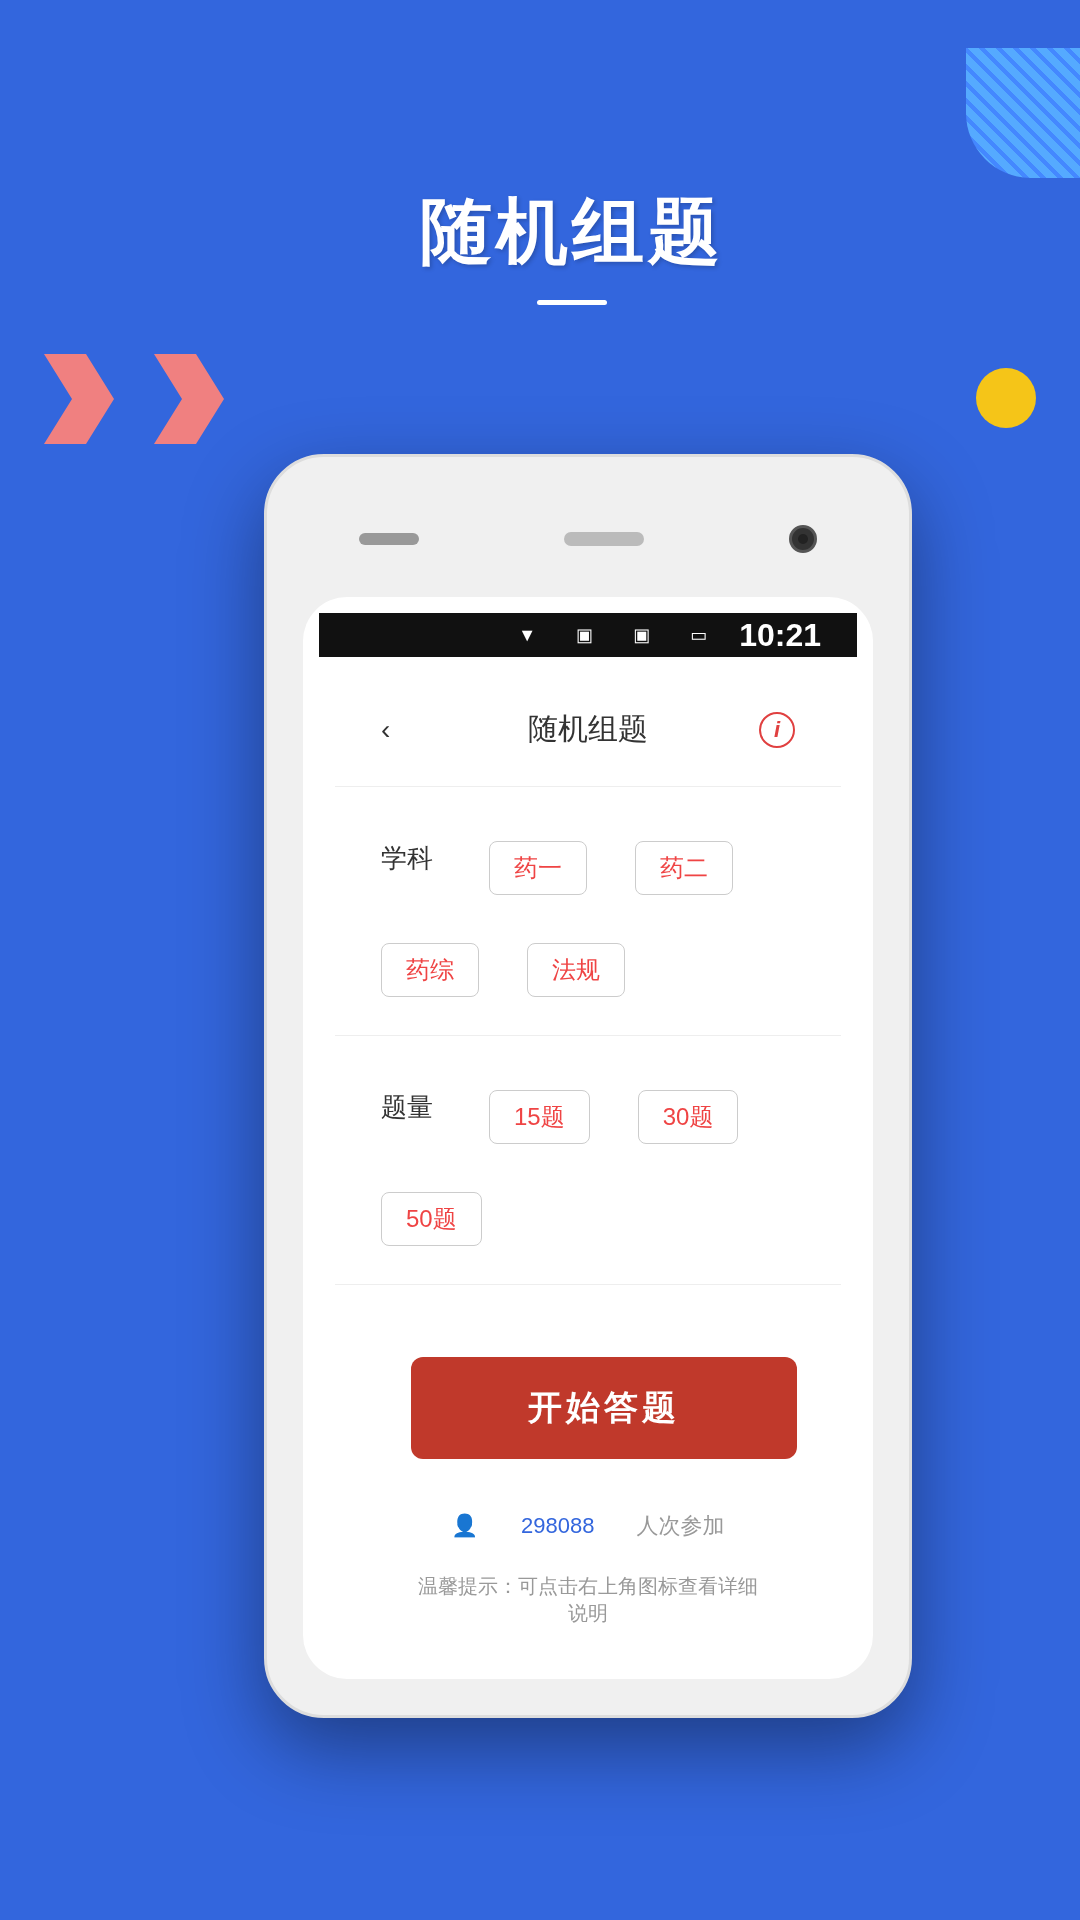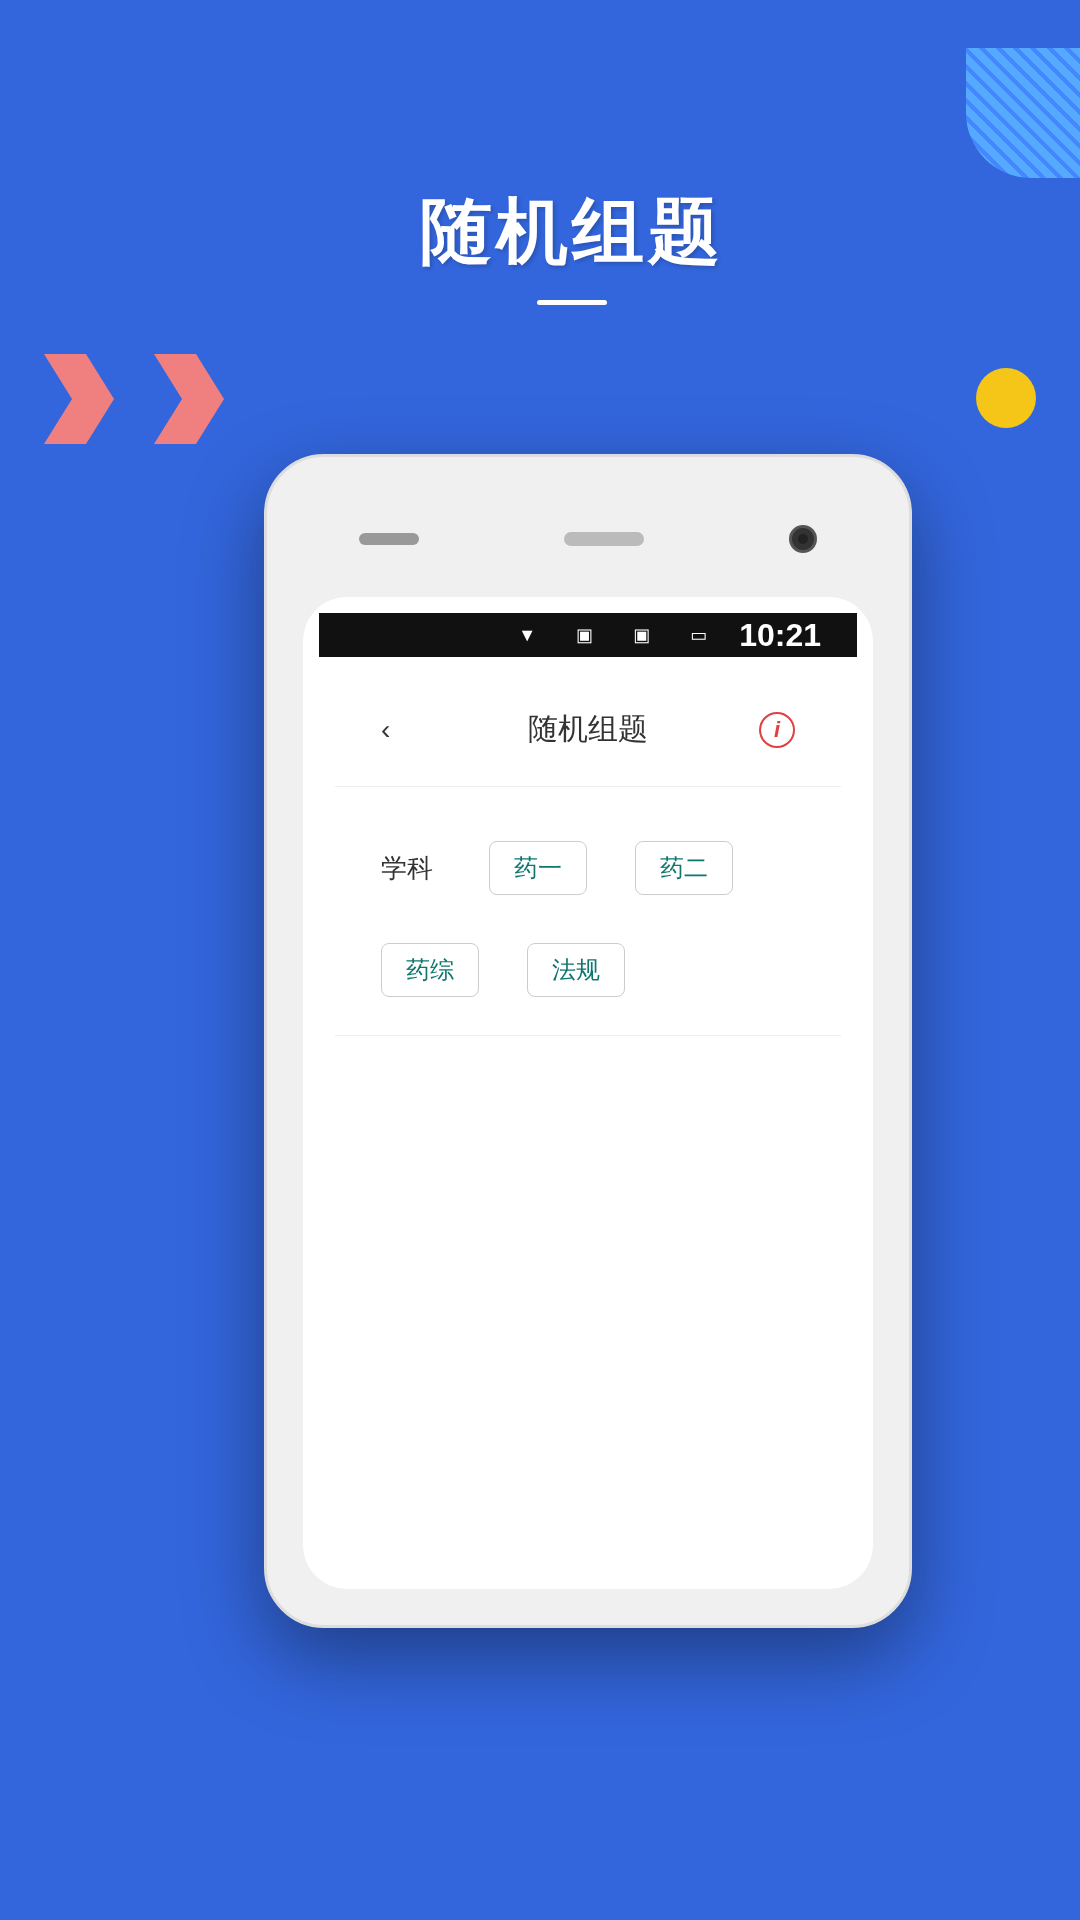--- a/index.html
+++ b/index.html
@@ -213,35 +213,35 @@
       font-style: italic;
       font-weight: bold;
       cursor: pointer;
     }
 
     
     .filter-section {
       border-bottom: 1px solid #eee;
       padding: 22px 30px;
       display: flex;
-      align-items: center;
+      align-items: flex-start;
       gap: 16px;
       flex-wrap: wrap;
     }
     .filter-label {
       font-size: 26px;
       color: #333;
       min-width: 60px;
     }
     .filter-btn {
       border: 1.5px solid #ccc;
       border-radius: 8px;
       padding: 10px 24px;
       font-size: 24px;
-      color: #0f766e;
+      color: #ef4444;
       background: white;
       cursor: pointer;
       min-width: 90px;
       text-align: center;
     }
 
     
     .start-area {
       padding: 40px 60px 20px;
       text-align: center;
@@ -331,19 +331,34 @@
 
         <div class="filter-section">
           <span class="filter-label">学科</span>
           <button class="filter-btn">药一</button>
           <button class="filter-btn">药二</button>
           <button class="filter-btn">药综</button>
           <button class="filter-btn">法规</button>
         </div>
 
 
-
-
+        <div class="filter-section">
+          <span class="filter-label">题量</span>
+          <button class="filter-btn">15题</button>
+          <button class="filter-btn">30题</button>
+          <button class="filter-btn">50题</button>
+        </div>
+
+
+        <div class="start-area">
+          <button class="start-btn">开始答题</button>
+          <div class="participants">
+            <span class="participants-icon">👤</span>
+            <span class="participants-count">298088</span>
+            <span class="participants-text">人次参加</span>
+          </div>
+          <div class="hint-text">温馨提示：可点击右上角图标查看详细说明</div>
+        </div>
 
       </div>
     </div>
   </div>
 </div>
 
 </body></html>

